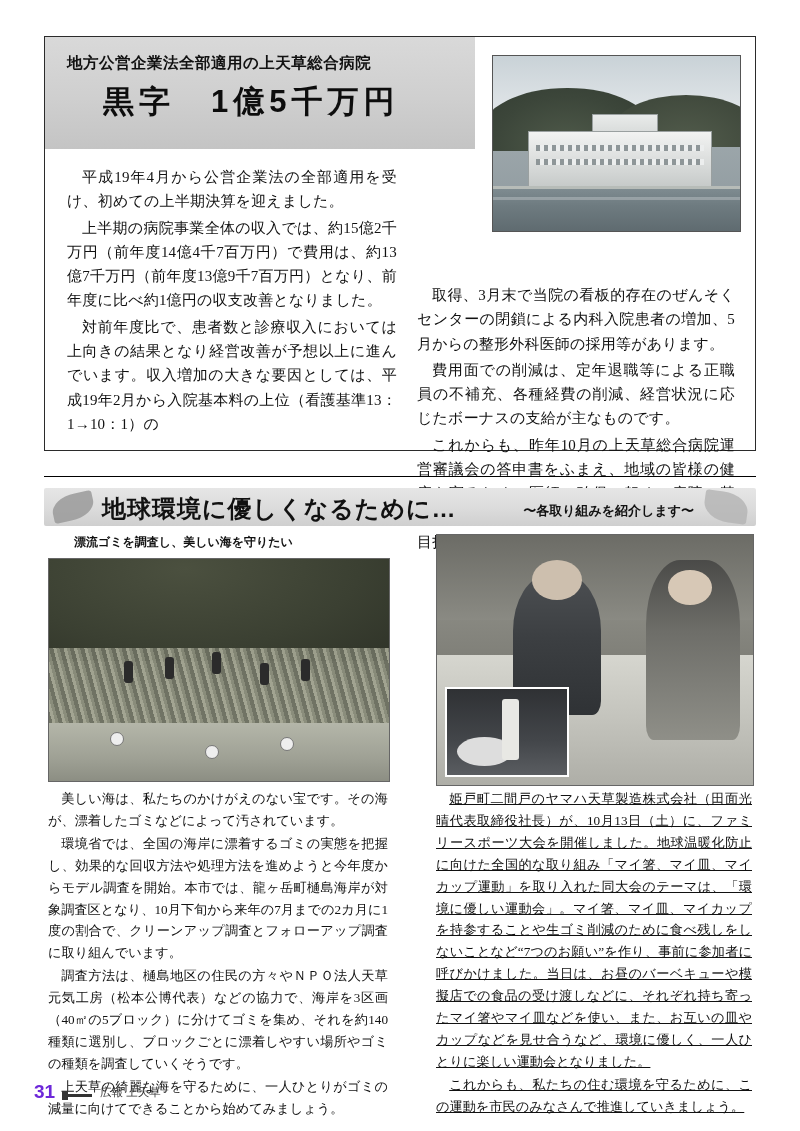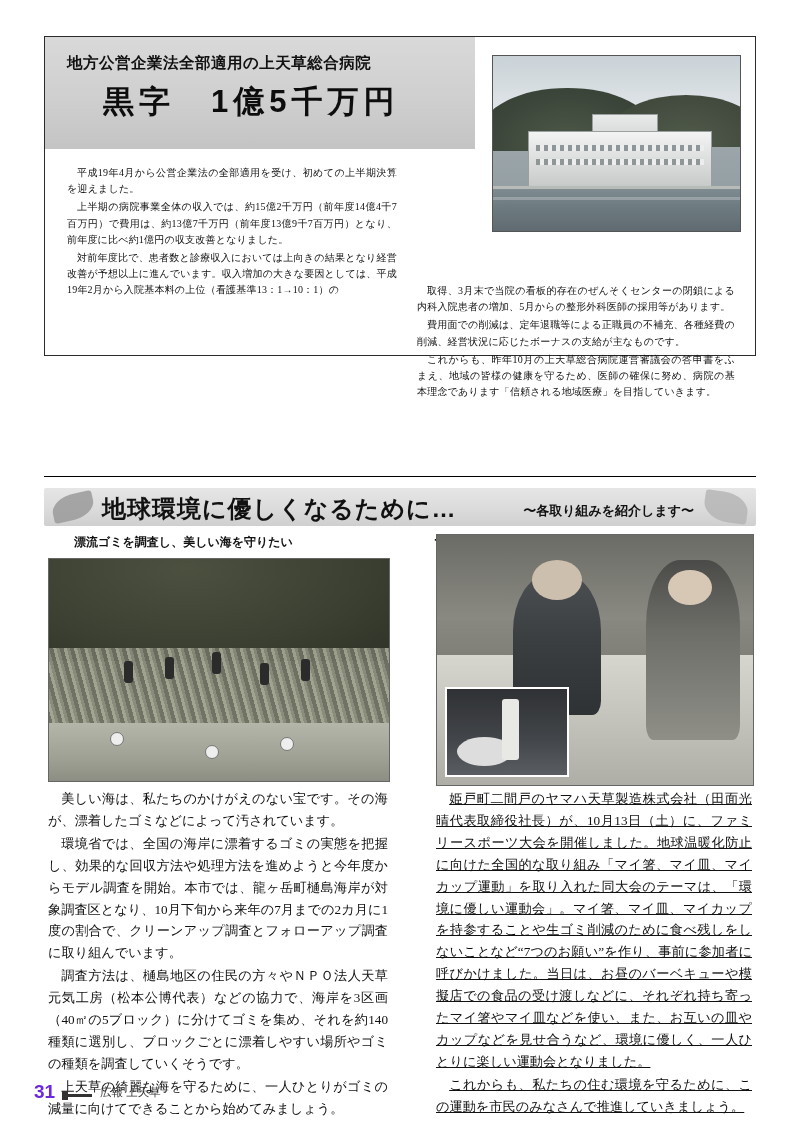--- a/index.html
+++ b/index.html
@@ -8,21 +8,21 @@
     background:#ffffff;
     font-family:"Liberation Serif","DejaVu Serif",serif;
     color:#111;
     position:relative;
     overflow:hidden;
   }
   .page{position:relative;width:800px;height:1131px;}
 
   
   .article1{
-    position:absolute;left:44px;top:36px;width:712px;height:320px;
+    position:absolute;left:44px;top:36px;width:712px;height:415px;
     border:1px solid #2b2b2b;
     background:#fff;
     box-sizing:border-box;
   }
   .a1-headband{
     position:absolute;left:0;top:0;width:430px;height:112px;
     background:linear-gradient(180deg,#d9d9d9 0%,#cfcfcf 55%,#c4c4c4 100%);
   }
   .a1-kicker{
     position:absolute;left:22px;top:16px;width:400px;
@@ -64,21 +64,21 @@
     background:linear-gradient(180deg,#7e8b90 0%,#6e7b80 40%,#5f6b70 100%);}
   .ph-water:before{content:"";position:absolute;left:0;top:20%;width:100%;height:3px;
     background:rgba(255,255,255,.25);}
   .ph-shore{position:absolute;left:0;top:74%;width:100%;height:6%;
     background:#b7bcb8;}
 
   
   .a1-colL{position:absolute;left:22px;top:128px;width:330px;}
   .a1-colR{position:absolute;left:372px;top:246px;width:318px;}
   .p{
-    font-size:10px;line-height:1.62;text-align:justify;
+    font-size:15px;line-height:1.62;text-align:justify;
     text-indent:1em;margin:0 0 2px 0;
     letter-spacing:0.2px;
   }
 
   
   .divider{position:absolute;left:44px;top:476px;width:712px;height:1px;background:#000;}
 
   
   .article2{position:absolute;left:44px;top:488px;width:712px;}
   .a2-band{

